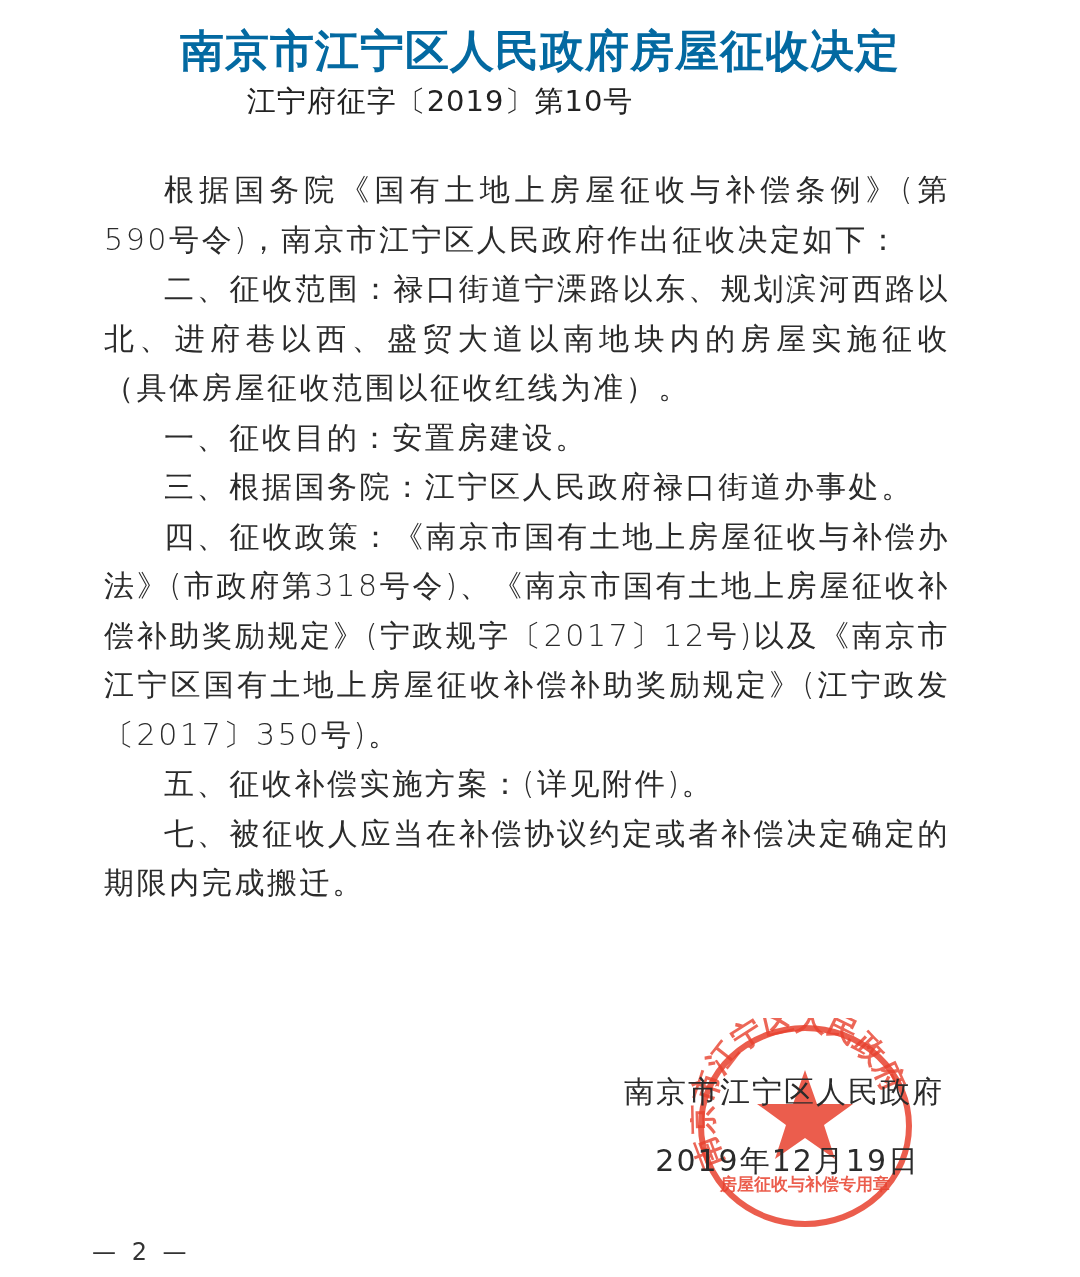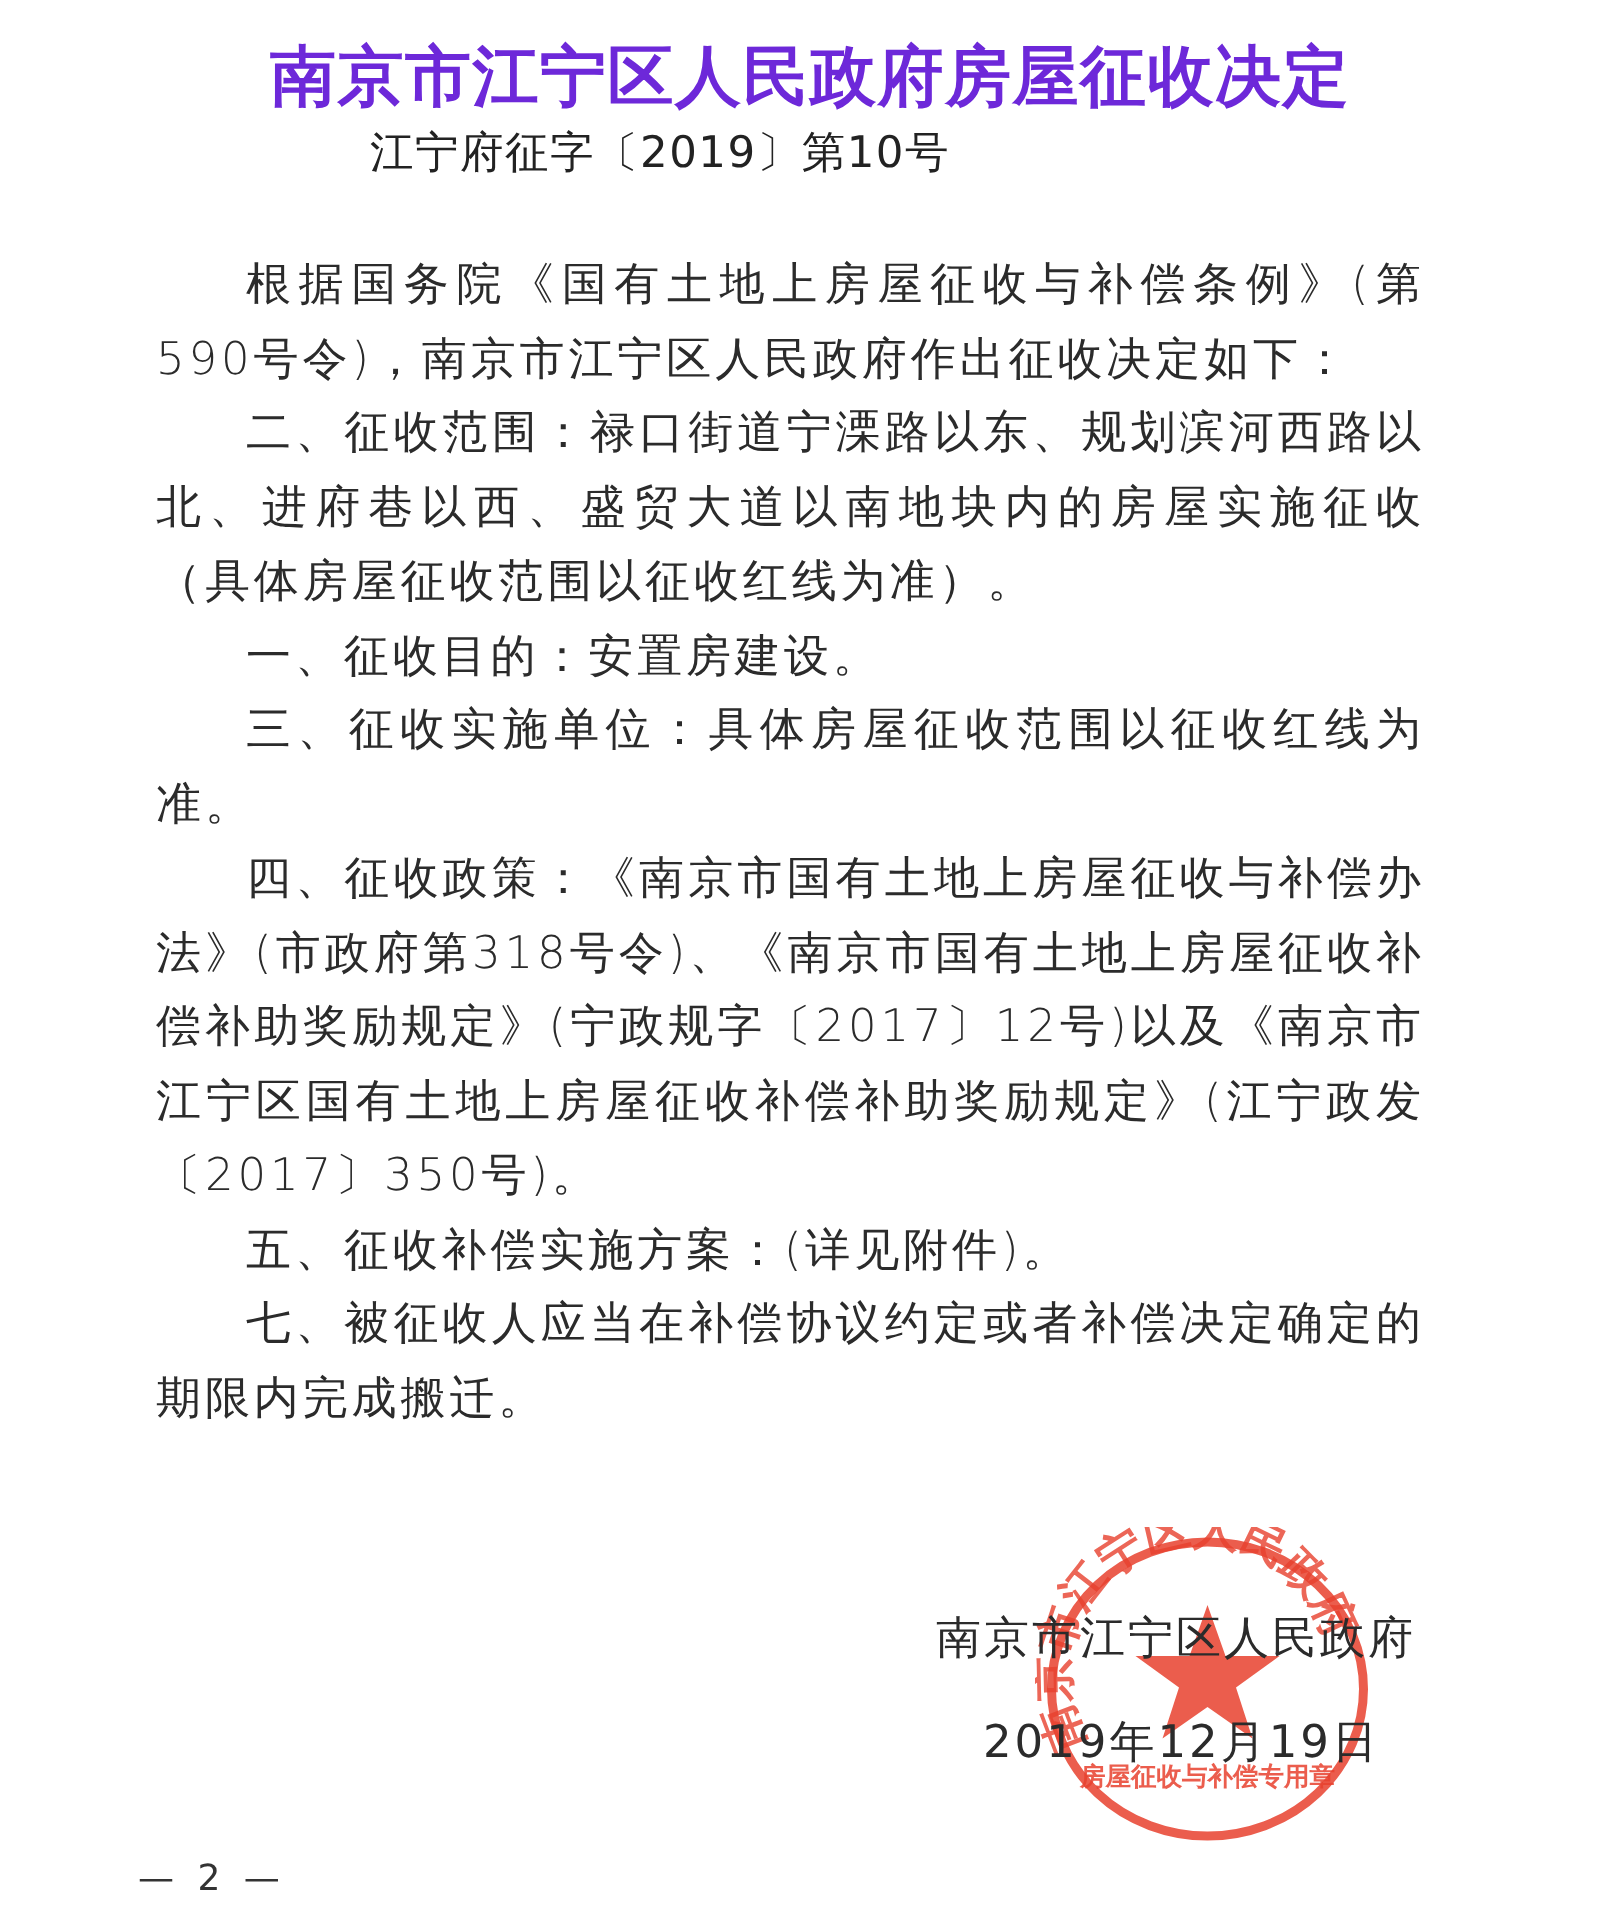--- a/index.html
+++ b/index.html
@@ -4,21 +4,21 @@
 <style>
   html, body { margin:0; padding:0; background:#ffffff; }
   body {
     width:1080px; height:1277px; position:relative; overflow:hidden;
     font-family: "DejaVu Serif", "Liberation Serif", serif;
     color:#2a2a2a;
   }
   .title {
     position:absolute; left:0; width:1080px; top:22px;
     text-align:center; font-size:44px; font-weight:bold;
-    font-family: Liberation Mono, monospace; color:#6d28d9;
+    font-family: Liberation Mono, monospace; color:#0369a1;
     letter-spacing:1px;
   }
   .docno {
     position:absolute; left:0; width:880px; top:82px;
     text-align:center; font-size:29px;
     font-family: "DejaVu Sans", sans-serif; color:#222;
     letter-spacing:1px;
   }
   .body {
     position:absolute; left:104px; top:165px; width:846px;
@@ -47,21 +47,21 @@
 </head>
 <body>
 
 <div class="title">南京市江宁区人民政府房屋征收决定</div>
 <div class="docno">江宁府征字〔2019〕第10号</div>
 
 <div class="body">
   <p class="para">根据国务院《国有土地上房屋征收与补偿条例》(第590号令)，南京市江宁区人民政府作出征收决定如下：</p>
   <p class="para">二、征收范围：禄口街道宁溧路以东、规划滨河西路以北、进府巷以西、盛贸大道以南地块内的房屋实施征收（具体房屋征收范围以征收红线为准）。</p>
   <p class="para">一、征收目的：安置房建设。</p>
-  <p class="para">三、征收实施单位：具体房屋征收范围以征收红线为准。</p>
+  <p class="para">三、根据国务院：江宁区人民政府禄口街道办事处。</p>
   <p class="para">四、征收政策：《南京市国有土地上房屋征收与补偿办法》(市政府第318号令)、《南京市国有土地上房屋征收补偿补助奖励规定》(宁政规字〔2017〕12号)以及《南京市江宁区国有土地上房屋征收补偿补助奖励规定》(江宁政发〔2017〕350号)。</p>
   <p class="para">五、征收补偿实施方案：(详见附件)。</p>
   <p class="para">七、被征收人应当在补偿协议约定或者补偿决定确定的期限内完成搬迁。</p>
 </div>
 
 <svg class="seal" viewBox="0 0 230 215" xmlns="http://www.w3.org/2000/svg">
   <defs>
     <path id="sealArc" d="M 38 150 A 88 88 0 1 1 196 118" fill="none"></path>
   </defs>
   <ellipse cx="115" cy="108" rx="104" ry="98" fill="none" stroke="#e8412e" stroke-width="6" opacity="0.85"></ellipse>

